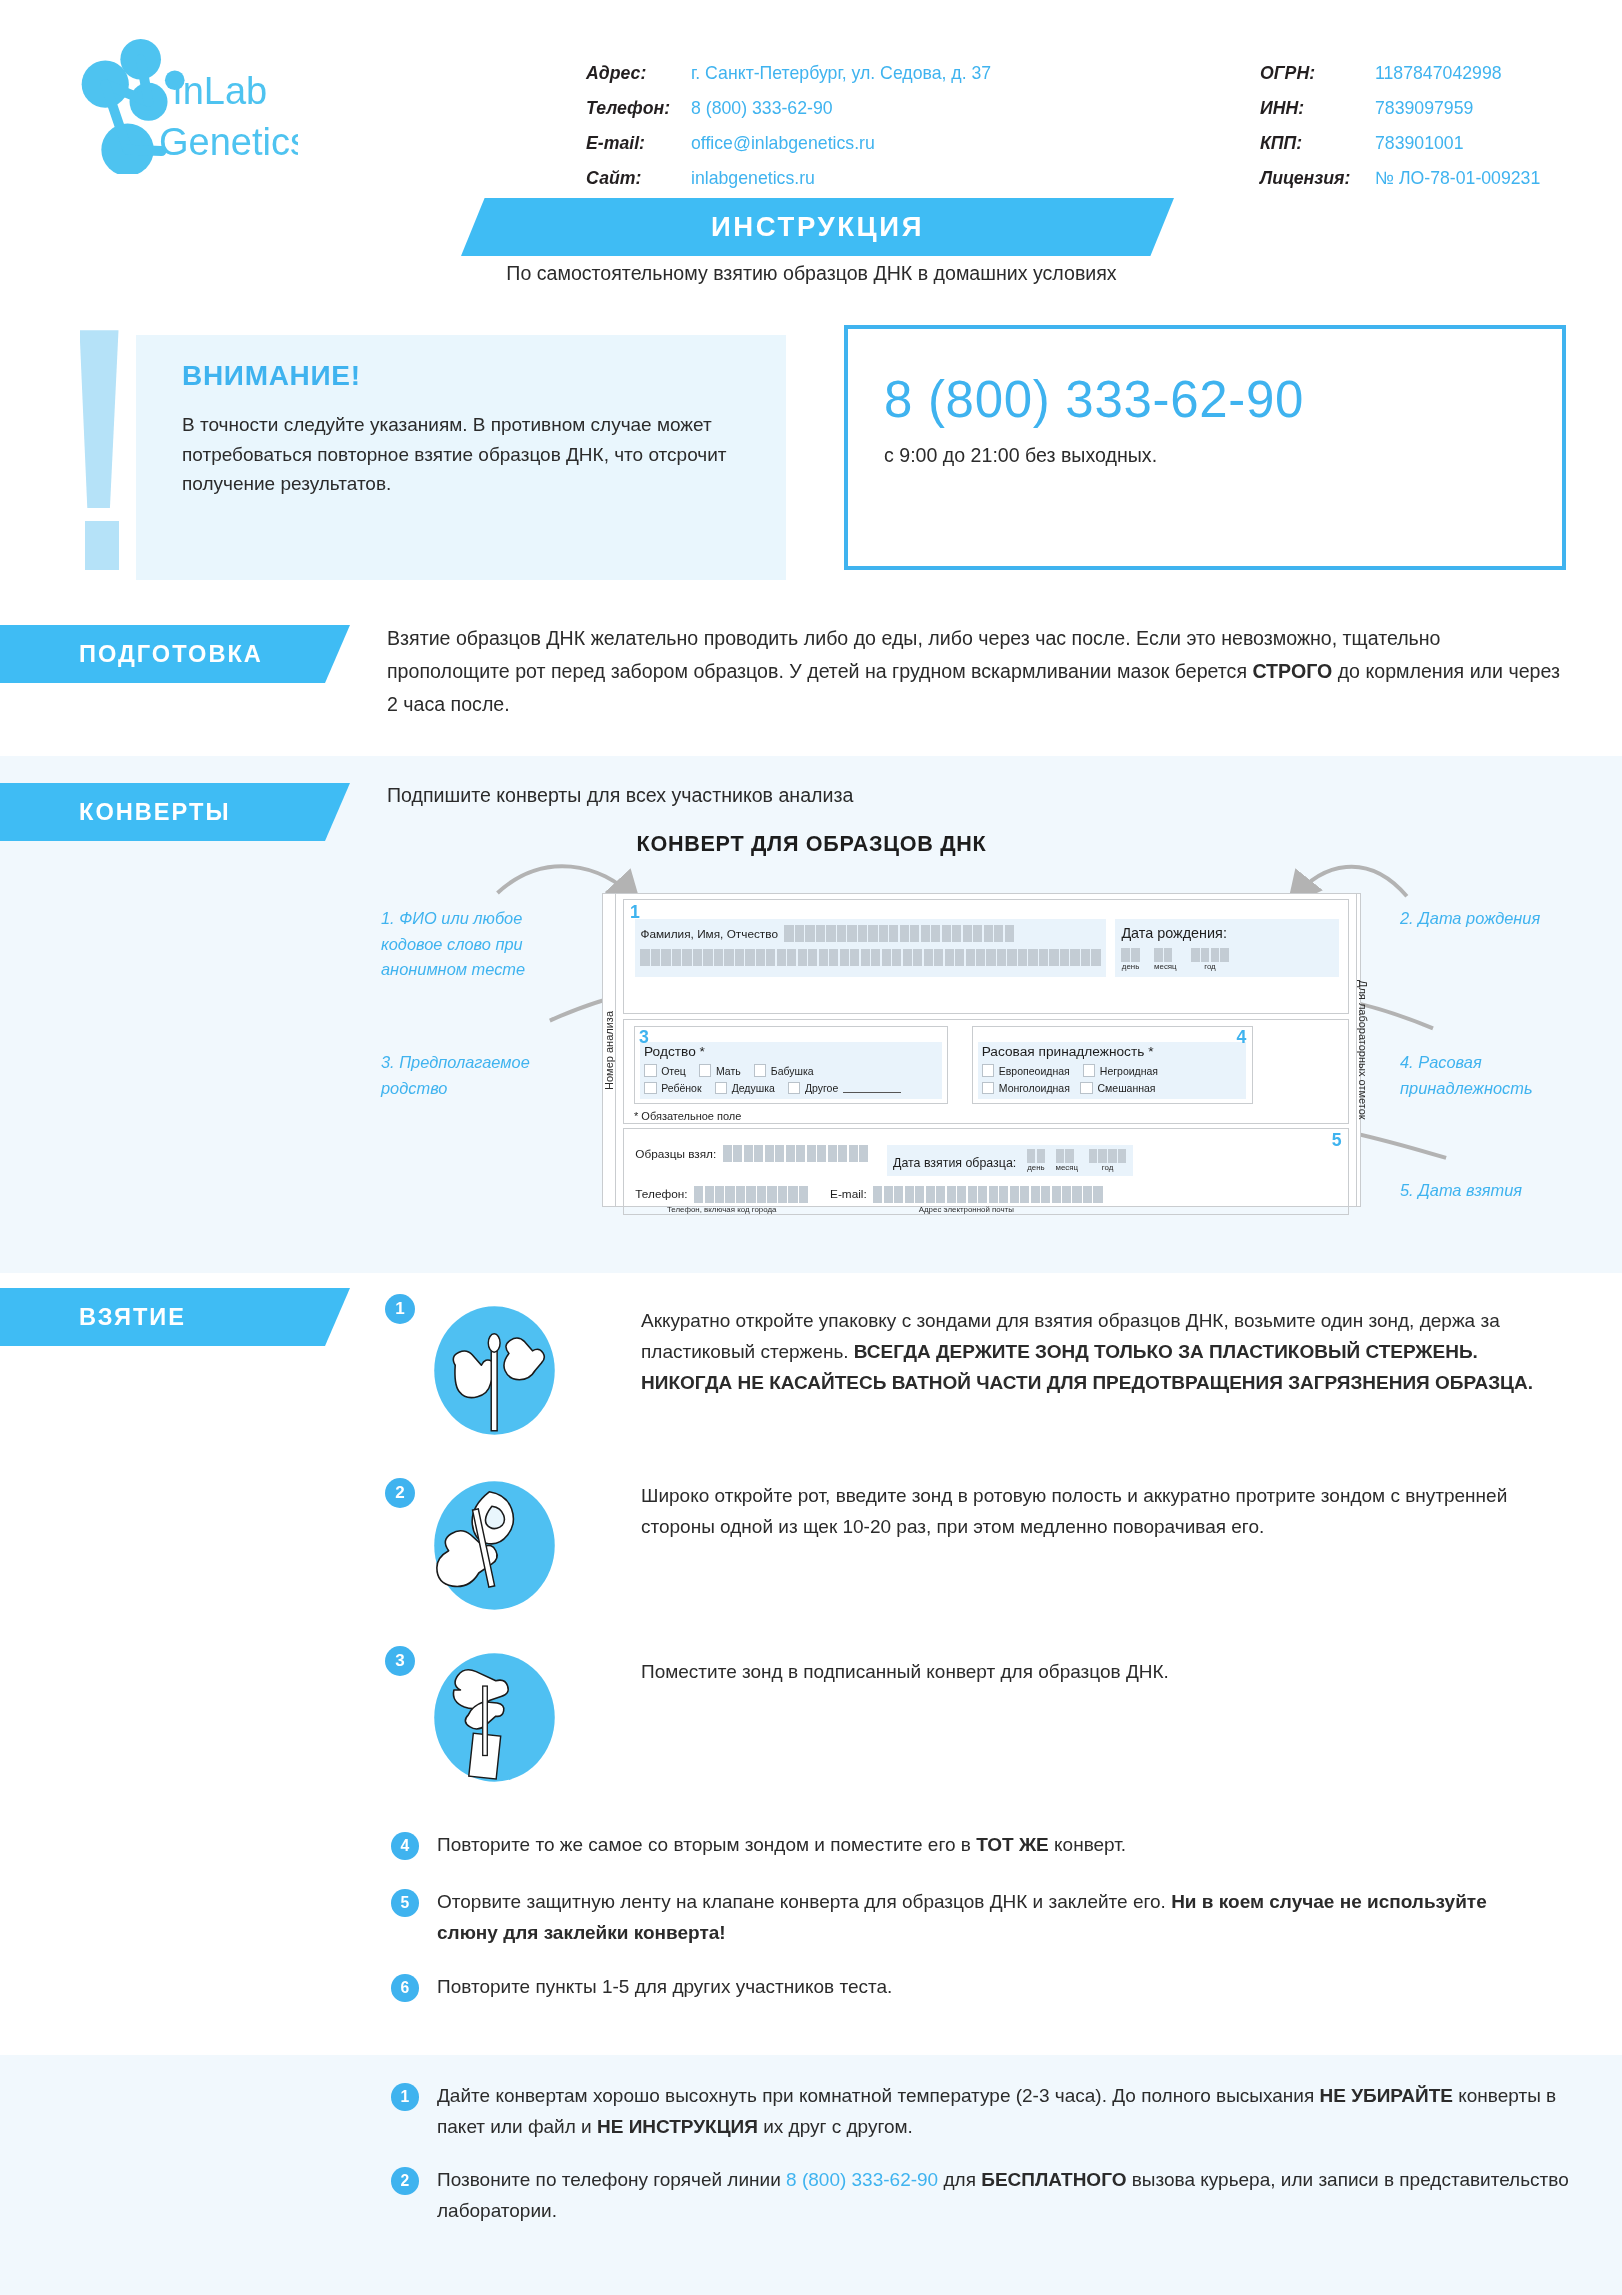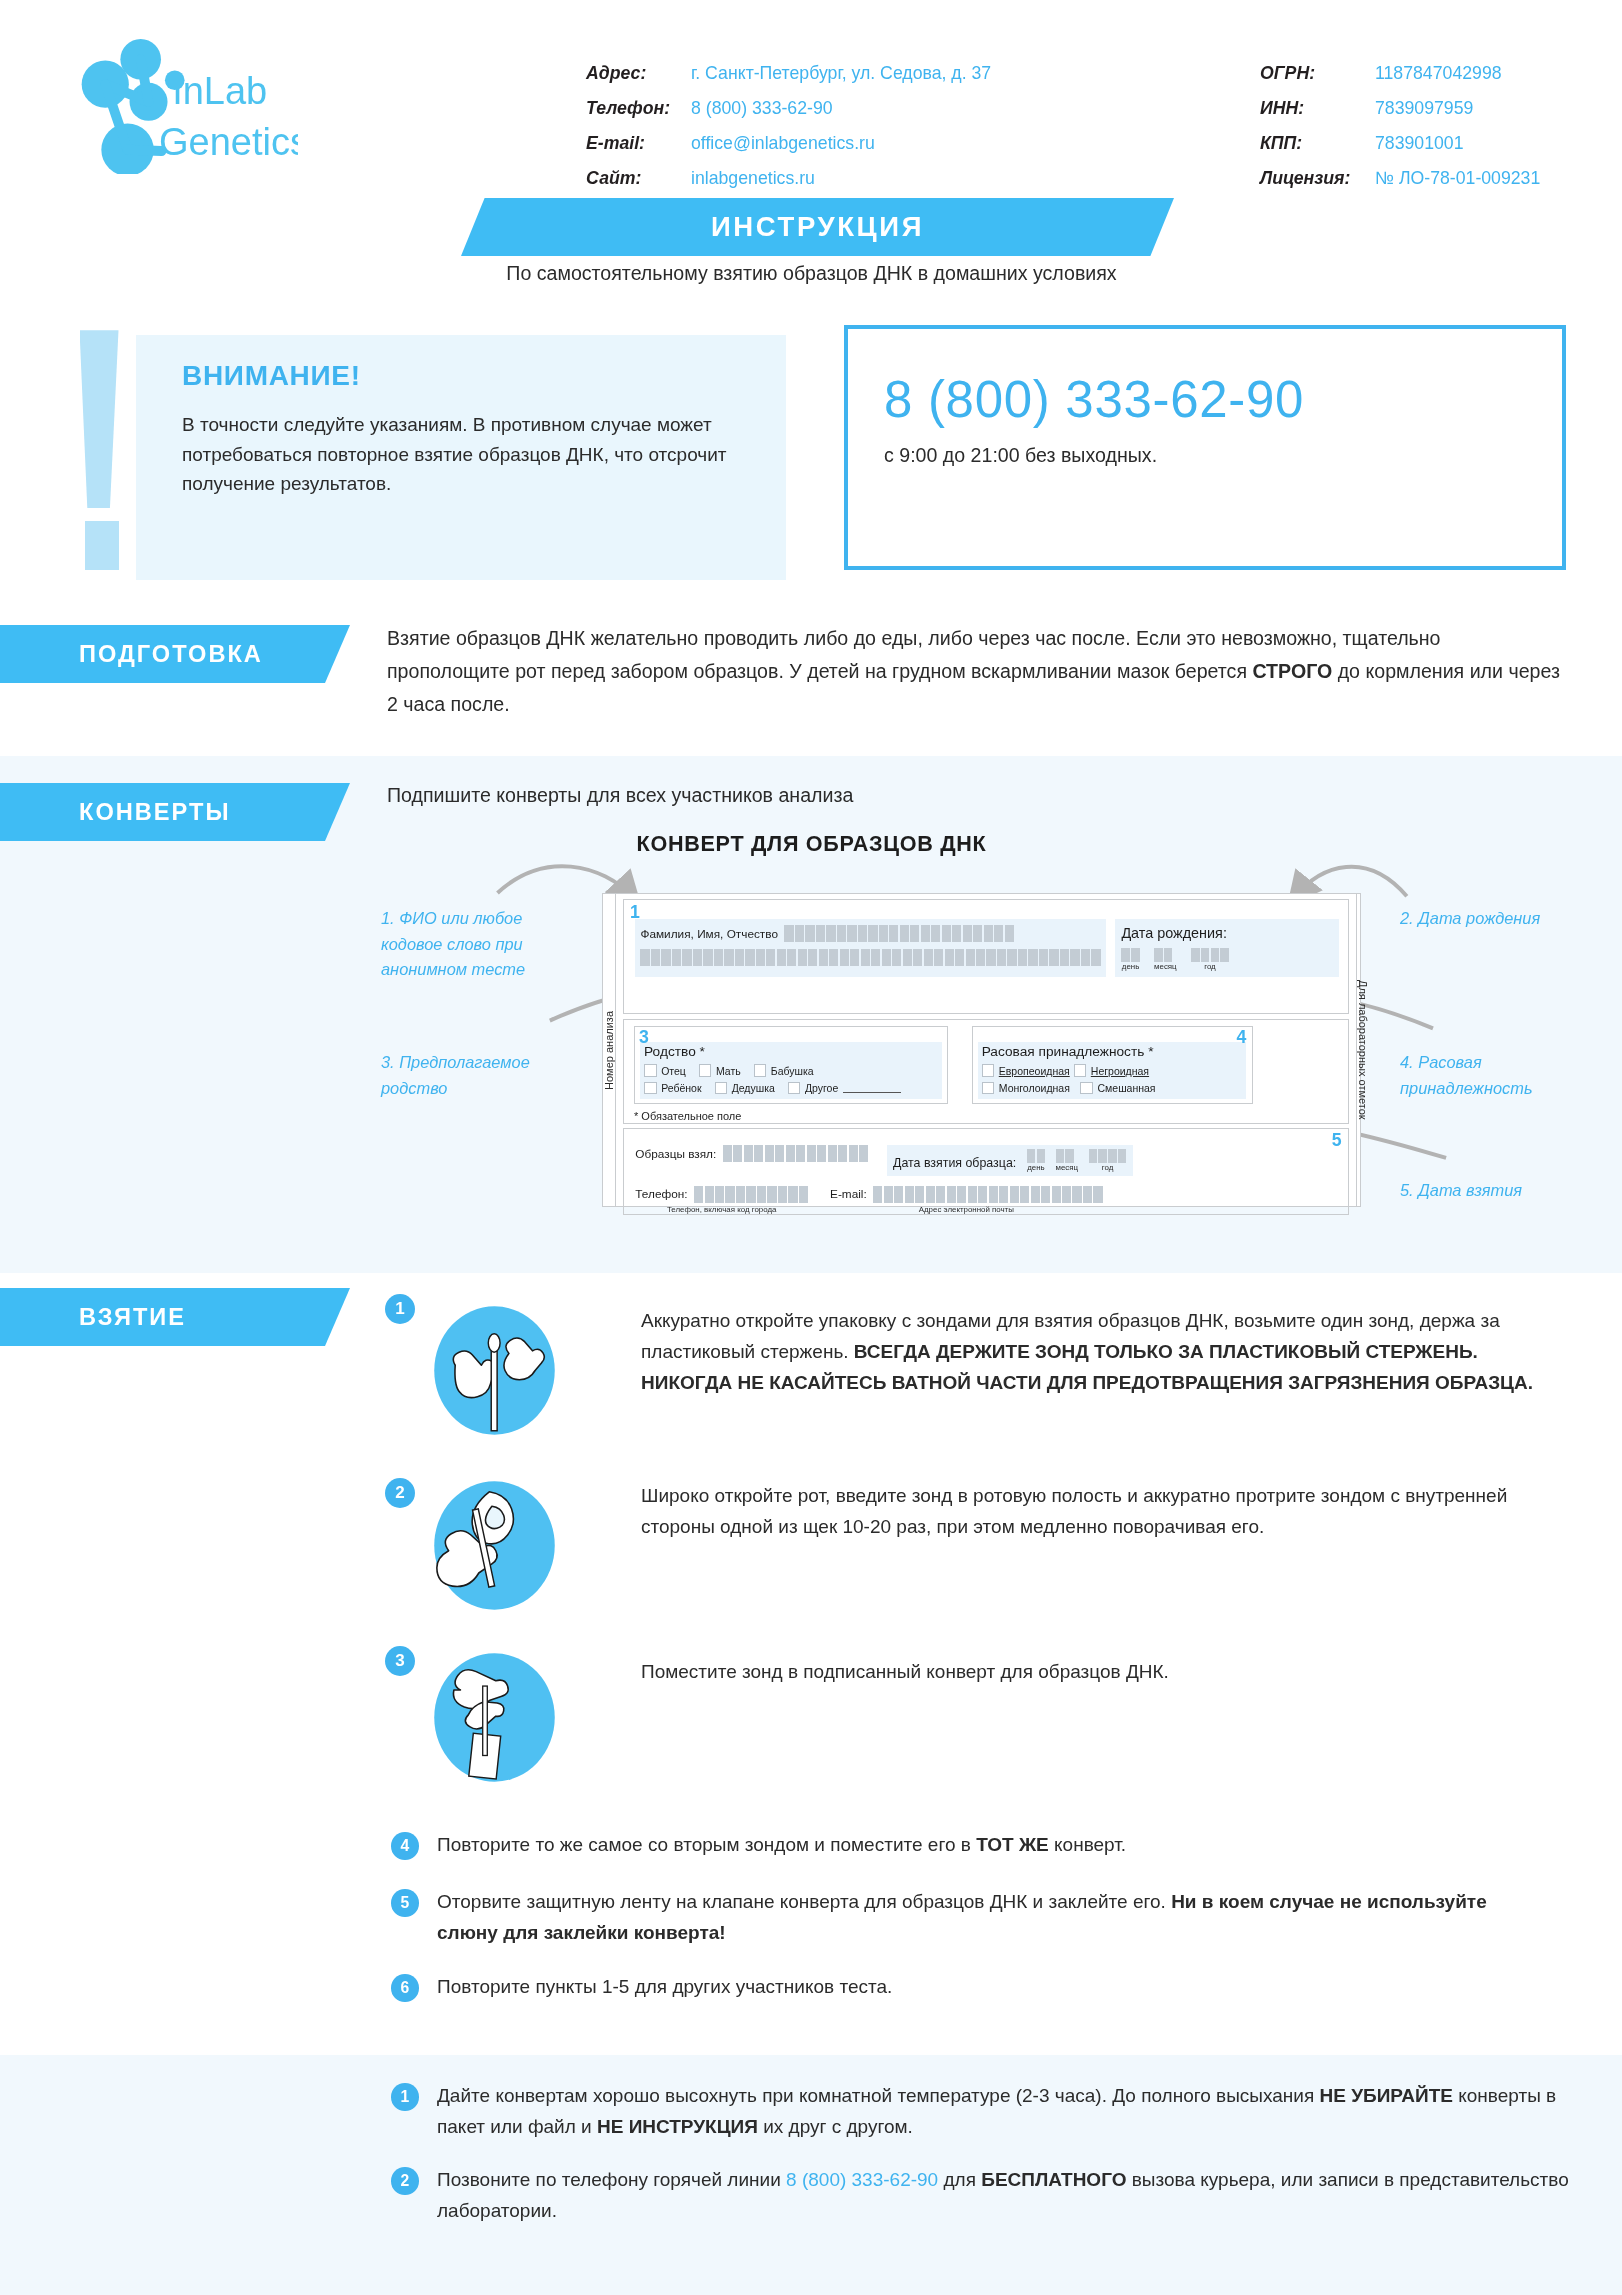--- a/index.html
+++ b/index.html
@@ -454,21 +454,21 @@
                       <span style="display:inline-block;width:58px;border-bottom:1px solid #555;margin-left:4.6px;height:9.2px;"></span>
                     </div>
                 </div>
               </div>
             </div>
 
             <div style="flex:0 0 281px;border:1px solid #c9cccf;padding:3.9px 5.2px;position:relative;box-sizing:border-box;">
               <div class="num-badge" style="right:5.2px;top:1.3px;">4</div>
               <div class="tintfield" style="padding:2.6px 3.9px 5.2px 3.9px;margin-top:10.5px;">
                 <div class="fld-lab" style="font-size:13.7px;">Расовая принадлежность *</div>
-                <div style="display:flex;gap:4px;margin-top:5.2px;text-decoration:underline;">
+                <div style="display:flex;gap:13px;margin-top:5.2px;">
                   <div class="cb-row">
                       <span class="cb"></span>
                       <span>Европеоидная</span>
                     </div>
                   <div class="cb-row">
                       <span class="cb"></span>
                       <span>Негроидная</span>
                     </div>
                 </div>
                 <div style="display:flex;gap:10.5px;margin-top:4.6px;">

